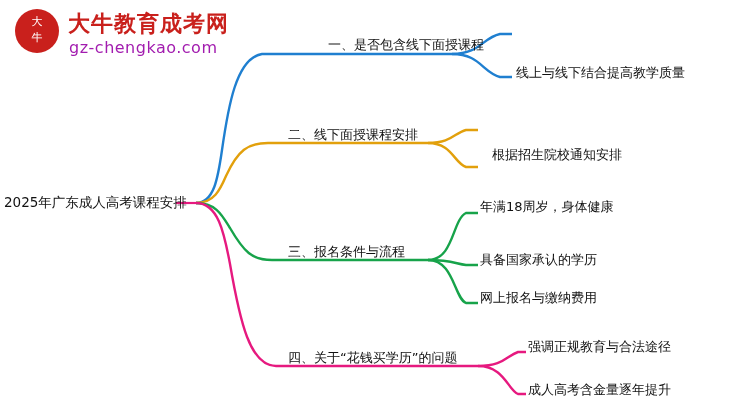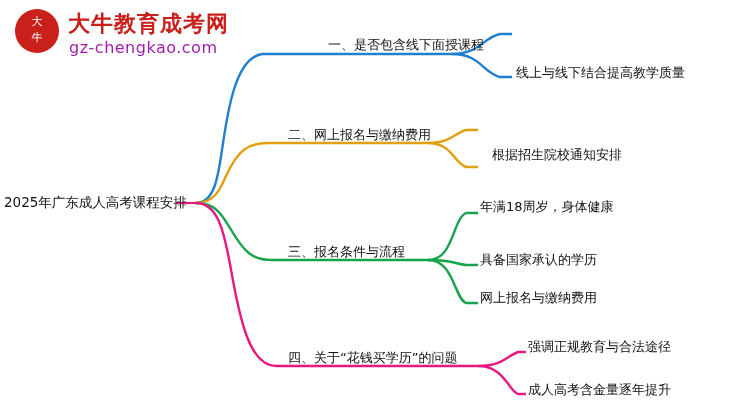--- a/index.html
+++ b/index.html
@@ -117,21 +117,21 @@
     <path d="M284 366 L 478 366" stroke="#e6197f" stroke-width="2.4" fill="none"></path>
     <path d="M478 366 C 504 366, 506 356, 518 352 L 526 352" stroke="#e6197f" stroke-width="2.4" fill="none"></path>
     <path d="M478 366 C 504 366, 508 390, 518 394 L 526 394" stroke="#e6197f" stroke-width="2.4" fill="none"></path>
   </svg>
 
   <div class="node root-label" style="left:4px; top:196px;">2025年广东成人高考课程安排</div>
 
   <div class="node branch-label" style="left:288px; top:38px;margin-left:40px;">一、是否包含线下面授课程</div>
   <div class="node leaf-label" style="left:516px; top:66px;">线上与线下结合提高教学质量</div>
 
-  <div class="node branch-label" style="left:288px; top:128px;">二、网上报名与缴纳费用</div>
+  <div class="node branch-label" style="left:288px; top:128px;">二、线下面授课程安排</div>
   <div class="node leaf-label" style="left:480px; top:148px;margin-left:12px;">根据招生院校通知安排</div>
 
   <div class="node branch-label" style="left:288px; top:245px;">三、报名条件与流程</div>
   <div class="node leaf-label" style="left:480px; top:200px;">年满18周岁，身体健康</div>
   <div class="node leaf-label" style="left:480px; top:253px;">具备国家承认的学历</div>
   <div class="node leaf-label" style="left:480px; top:291px;">网上报名与缴纳费用</div>
 
   <div class="node branch-label" style="left:288px; top:351px;">四、关于“花钱买学历”的问题</div>
   <div class="node leaf-label" style="left:528px; top:340px;">强调正规教育与合法途径</div>
   <div class="node leaf-label" style="left:528px; top:383px;">成人高考含金量逐年提升</div>

